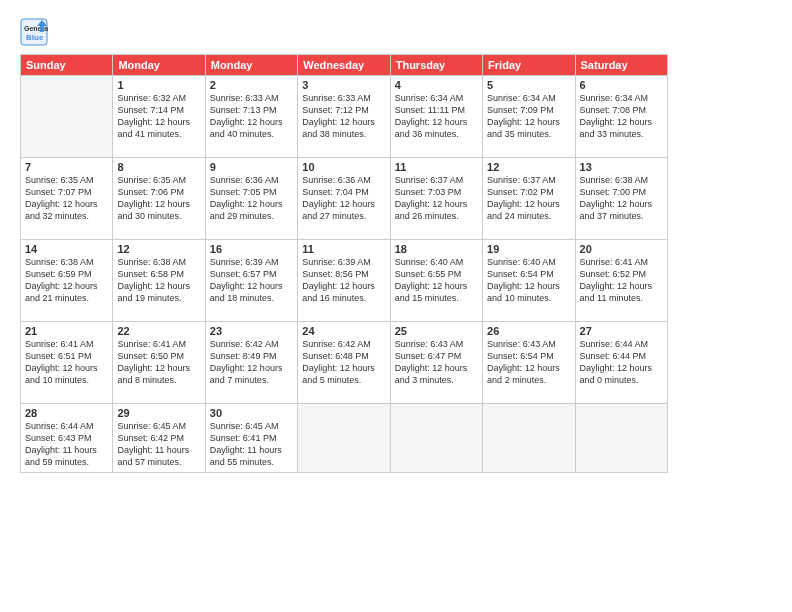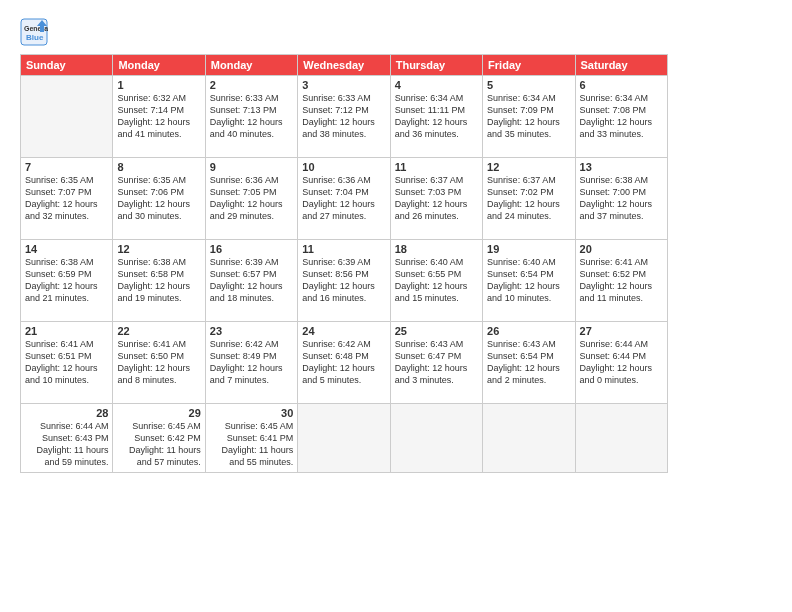--- a/index.html
+++ b/index.html
@@ -71,21 +71,20 @@
     .day-info {
       font-size: 9px;
       color: #333;
       line-height: 1.35;
     }
     .week-row td {
       height: 82px;
     }
     .last-row td {
       height: 68px;
-      text-align: right;
     }
   </style>
 </head>
 <body>
 
 <div class="page">
   <div class="header">
     <div class="logo">
   <svg width="28" height="28" viewBox="0 0 28 28">
     <rect x="1" y="1" width="26" height="26" rx="3" fill="#e8f0fb" stroke="#4a90d9" stroke-width="1"></rect>

